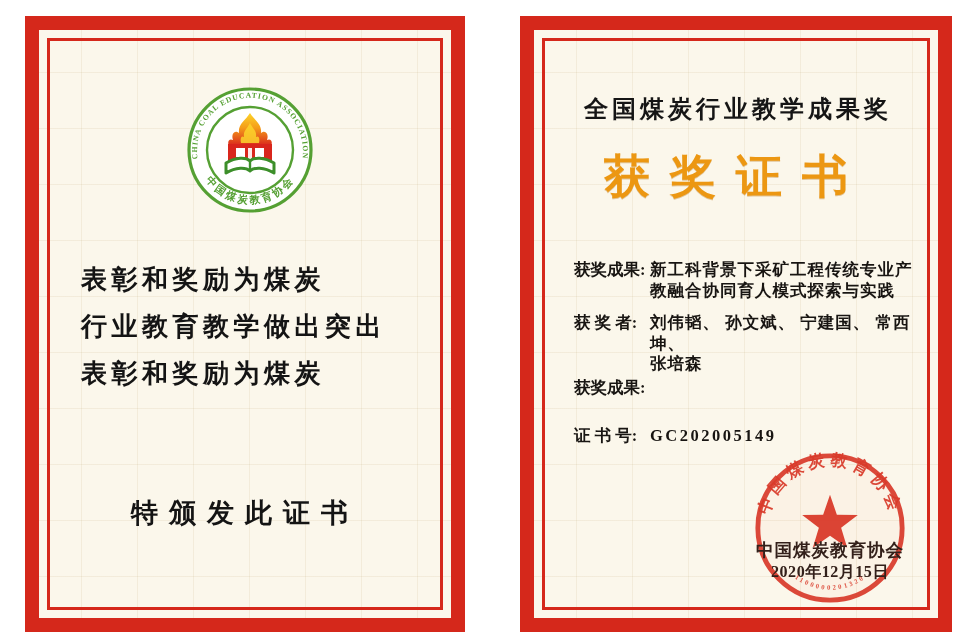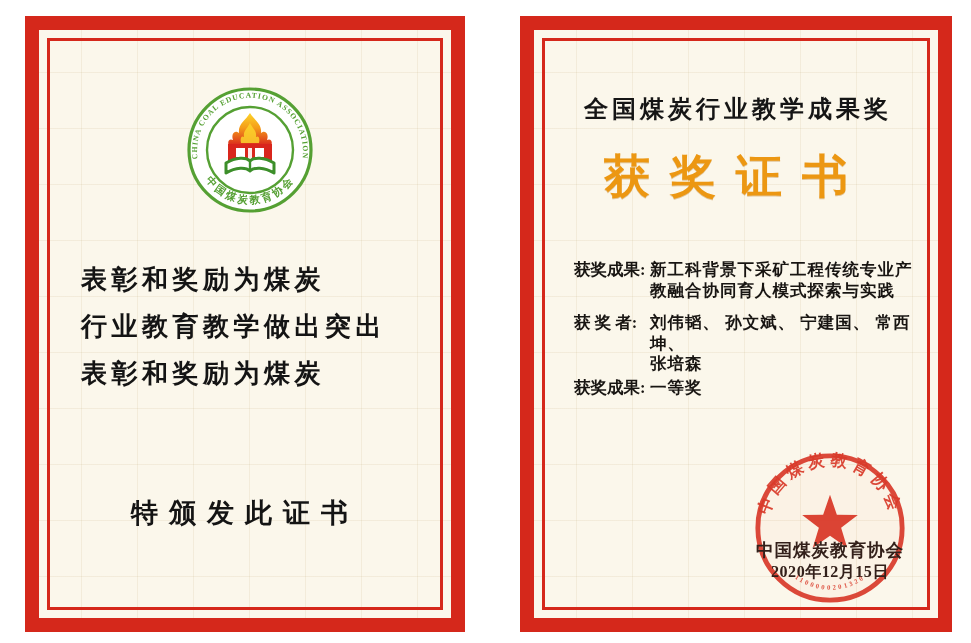--- a/index.html
+++ b/index.html
@@ -143,22 +143,25 @@
       </div>
       <div class="frow gap-sm">
         <div class="flabel">获 奖 者:</div>
         <div class="fvalue">
           <div class="vline">刘伟韬、 孙文斌、 宁建国、 常西坤、</div>
           <div class="vline">张培森</div>
         </div>
       </div>
       <div class="frow gap-xs">
         <div class="flabel">获奖成果:</div>
-        <div class="fvalue">
-          <div class="vline">一等奖</div>
+      </div>
+      <div class="frow gap-lg">
+        <div class="flabel">证 书 号:</div>
+        <div class="fvalue cert-no">
+          <div class="vline">GC202005149</div>
         </div>
       </div>
     </div>
 
     <svg class="seal" viewBox="-80 -80 160 160">
       <circle cx="0" cy="0" r="74" fill="rgba(255,60,40,0.03)" stroke="#d93a2a" stroke-width="5" opacity="0.92"></circle>
       <path id="sealArcTop" d="M -60 22 A 64 64 0 1 1 60 22" fill="none"></path>
       <path id="sealArcBottom" d="M -50 38 A 62 62 0 0 0 50 38" fill="none"></path>
       <text font-size="17" font-weight="bold" fill="#d93a2a" letter-spacing="5" opacity="0.92">
         <textPath href="#sealArcTop" startOffset="50%" text-anchor="middle">中国煤炭教育协会</textPath>

